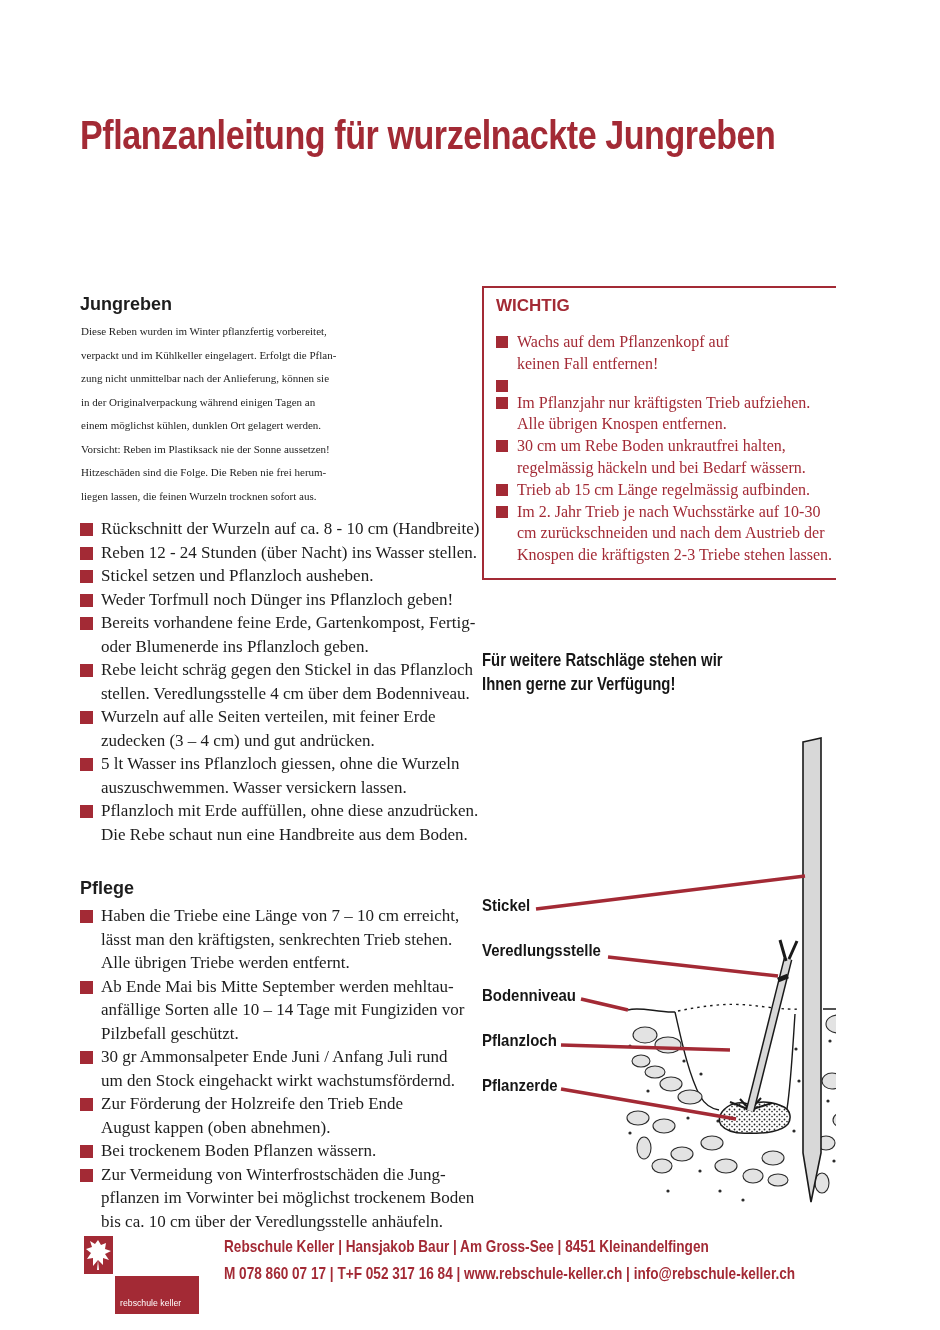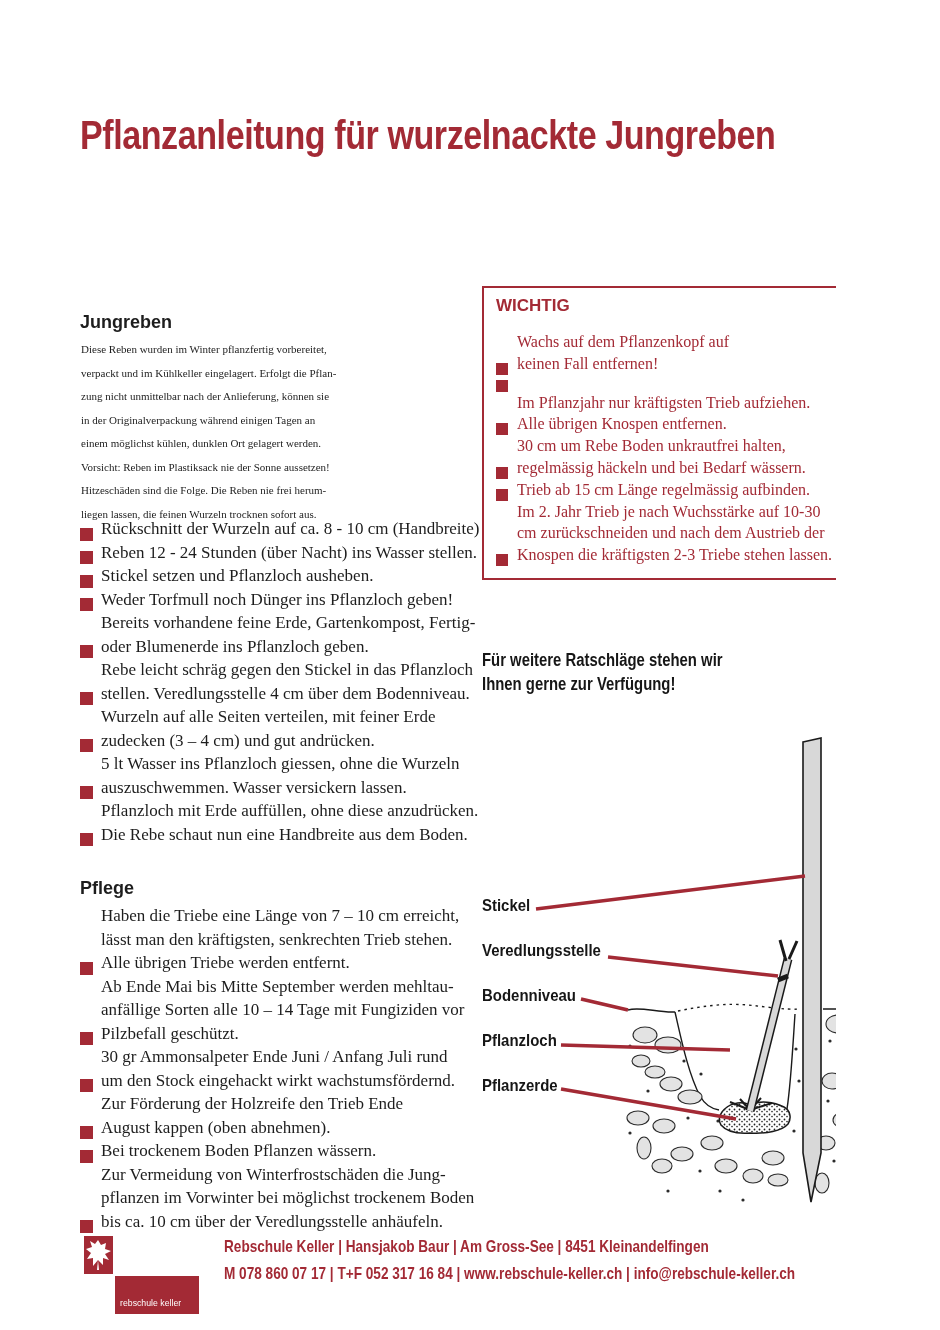--- a/index.html
+++ b/index.html
@@ -10,21 +10,21 @@
 
   .title{ position:absolute; left:80px; top:112px; font-size:41px; font-weight:bold;
           color:var(--red); white-space:nowrap; letter-spacing:-0.5px;
           transform:scaleX(0.83); transform-origin:left top; }
 
   .section{ position:absolute; left:80px; width:402px; }
   .sec-h{ font-size:18px; font-weight:bold; color:var(--ink); line-height:22px; margin:0 0 5px 0; }
   .para{ font-size:11px; line-height:23.5px; white-space:pre-line; color:var(--ink); margin:1px; }
 
   .list{ }
-  .li{ display:flex; align-items:flex-end; }
+  .li{ display:flex; align-items:flex-start; }
   .bullet{ width:13px; height:13px; background:var(--red); flex:none; margin:6px 8px 0 0; }
   .li-text{ font-size:17px; line-height:23.5px; white-space:pre-line; color:var(--ink); }
 
   .wichtig{ position:absolute; left:482px; top:286px; width:377px; box-sizing:border-box;
             border:2px solid var(--red); padding:7px 8px 12px 12px; background:#fff; }
   .wichtig .sec-h{ color:var(--red); font-size:17px; margin-bottom:14px; }
   .wichtig .bullet{ width:12px; height:12px; margin:5px 9px 0 0; }
   .wichtig .li-text{ font-size:16px; line-height:21.8px; color:var(--red); }
 
   .note{ position:absolute; left:482px; top:648px; font-size:17.5px; font-weight:bold;
@@ -44,21 +44,21 @@
   .logo-name span{ position:absolute; left:5px; bottom:6px; color:#fff; font-size:9.5px;
                    white-space:nowrap; transform:scaleX(0.92); transform-origin:left bottom; }
 </style>
 </head>
 <body>
 
 <div class="page">
 
   <div class="title">Pflanzanleitung für wurzelnackte Jungreben</div>
 
-  <div class="section" style="top:311px;">
+  <div class="section" style="top:293px;">
     <div class="sec-h">Jungreben</div>
     <p class="para serif">Diese Reben wurden im Winter pflanzfertig vorbereitet,
 verpackt und im Kühlkeller eingelagert. Erfolgt die Pflan-
 zung nicht unmittelbar nach der Anlieferung, können sie
 in der Originalverpackung während einigen Tagen an
 einem möglichst kühlen, dunklen Ort gelagert werden.
 Vorsicht: Reben im Plastiksack nie der Sonne aussetzen!
 Hitzeschäden sind die Folge. Die Reben nie frei herum-
 liegen lassen, die feinen Wurzeln trocknen sofort aus.</p>
   </div>

